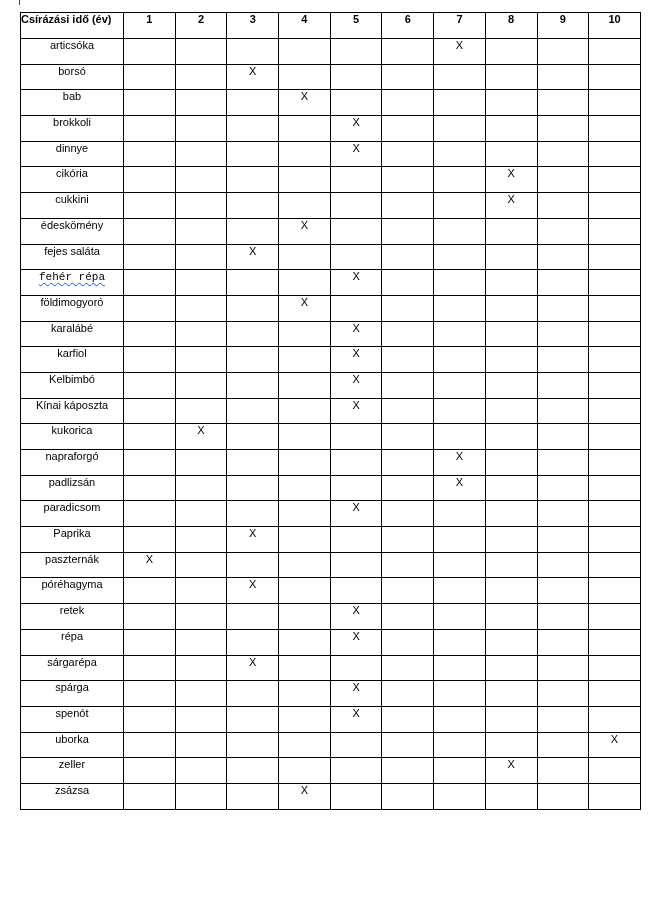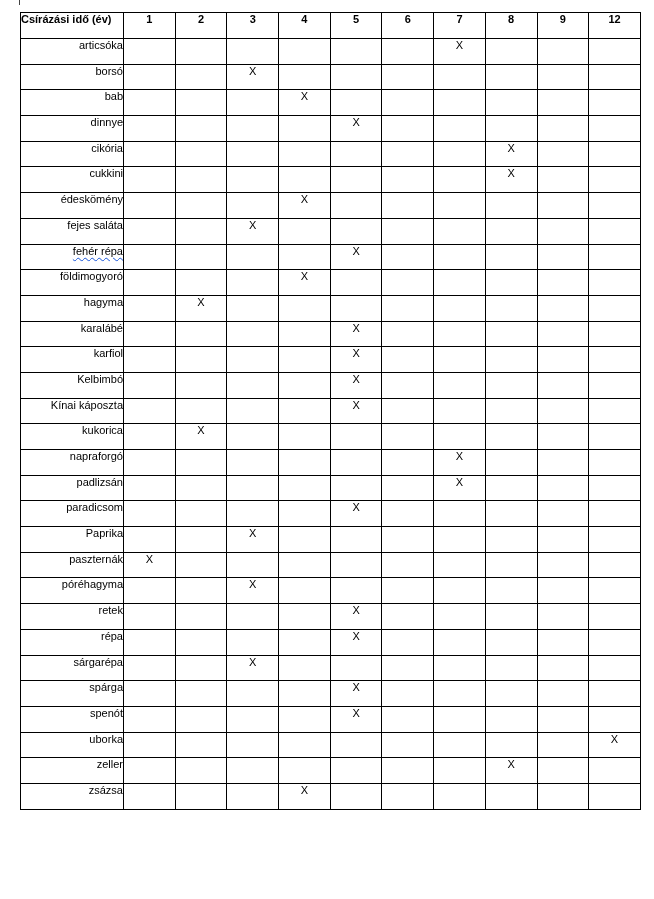--- a/index.html
+++ b/index.html
@@ -50,35 +50,36 @@
     text-align: left;
     font-weight: bold;
     padding: 3px 2px 0 5px;
   }
   th.header-num {
     text-align: center;
     font-weight: bold;
     padding-top: 3px;
   }
   td.label-cell {
-    text-align: right;
+    text-align: center;
     padding: 3px 2px 0 5px;
     font-weight: normal;
   }
   td.mark-cell {
     text-align: center;
     padding-top: 3px;
     font-weight: normal;
   }
   .squiggle {
     text-decoration-line: underline;
     text-decoration-style: wavy;
     text-decoration-color: #1a56db;
     text-decoration-thickness: 1px;
     text-underline-offset: 2px;
+    font-family: Liberation Mono, monospace;
   }
 </style>
 </head>
 <body>
 
 <div class="page">
   <div class="cursor-mark"></div>
 
   <table class="germ-table">
     <colgroup id="table-colgroup">
@@ -99,21 +100,21 @@
         <th class="header-label">Csírázási idő (év)</th>
       <th class="header-num">1</th>
           <th class="header-num">2</th>
           <th class="header-num">3</th>
           <th class="header-num">4</th>
           <th class="header-num">5</th>
           <th class="header-num">6</th>
           <th class="header-num">7</th>
           <th class="header-num">8</th>
           <th class="header-num">9</th>
-          <th class="header-num">12</th>
+          <th class="header-num">10</th>
         </tr>
     </thead>
     <tbody id="table-body">
         <tr>
           <td class="label-cell"><span>articsóka</span></td>
           <td class="mark-cell"></td>
           <td class="mark-cell"></td>
           <td class="mark-cell"></td>
           <td class="mark-cell"></td>
           <td class="mark-cell"></td>
@@ -143,20 +144,33 @@
           <td class="mark-cell"></td>
           <td class="mark-cell">X</td>
           <td class="mark-cell"></td>
           <td class="mark-cell"></td>
           <td class="mark-cell"></td>
           <td class="mark-cell"></td>
           <td class="mark-cell"></td>
           <td class="mark-cell"></td>
         </tr>
         <tr>
+          <td class="label-cell"><span>brokkoli</span></td>
+          <td class="mark-cell"></td>
+          <td class="mark-cell"></td>
+          <td class="mark-cell"></td>
+          <td class="mark-cell"></td>
+          <td class="mark-cell">X</td>
+          <td class="mark-cell"></td>
+          <td class="mark-cell"></td>
+          <td class="mark-cell"></td>
+          <td class="mark-cell"></td>
+          <td class="mark-cell"></td>
+        </tr>
+        <tr>
           <td class="label-cell"><span>dinnye</span></td>
           <td class="mark-cell"></td>
           <td class="mark-cell"></td>
           <td class="mark-cell"></td>
           <td class="mark-cell"></td>
           <td class="mark-cell">X</td>
           <td class="mark-cell"></td>
           <td class="mark-cell"></td>
           <td class="mark-cell"></td>
           <td class="mark-cell"></td>
@@ -226,33 +240,20 @@
           <td class="mark-cell"></td>
           <td class="mark-cell"></td>
           <td class="mark-cell"></td>
         </tr>
         <tr>
           <td class="label-cell"><span>földimogyoró</span></td>
           <td class="mark-cell"></td>
           <td class="mark-cell"></td>
           <td class="mark-cell"></td>
           <td class="mark-cell">X</td>
-          <td class="mark-cell"></td>
-          <td class="mark-cell"></td>
-          <td class="mark-cell"></td>
-          <td class="mark-cell"></td>
-          <td class="mark-cell"></td>
-          <td class="mark-cell"></td>
-        </tr>
-        <tr>
-          <td class="label-cell"><span>hagyma</span></td>
-          <td class="mark-cell"></td>
-          <td class="mark-cell">X</td>
-          <td class="mark-cell"></td>
-          <td class="mark-cell"></td>
           <td class="mark-cell"></td>
           <td class="mark-cell"></td>
           <td class="mark-cell"></td>
           <td class="mark-cell"></td>
           <td class="mark-cell"></td>
           <td class="mark-cell"></td>
         </tr>
         <tr>
           <td class="label-cell"><span>karalábé</span></td>
           <td class="mark-cell"></td>

